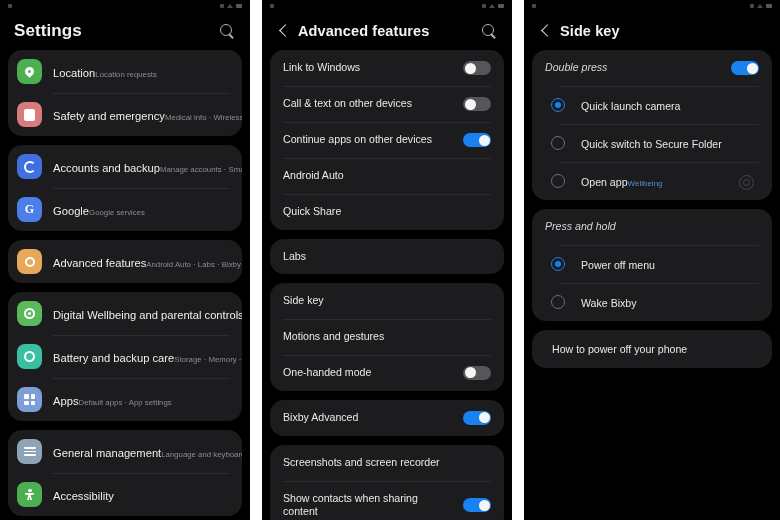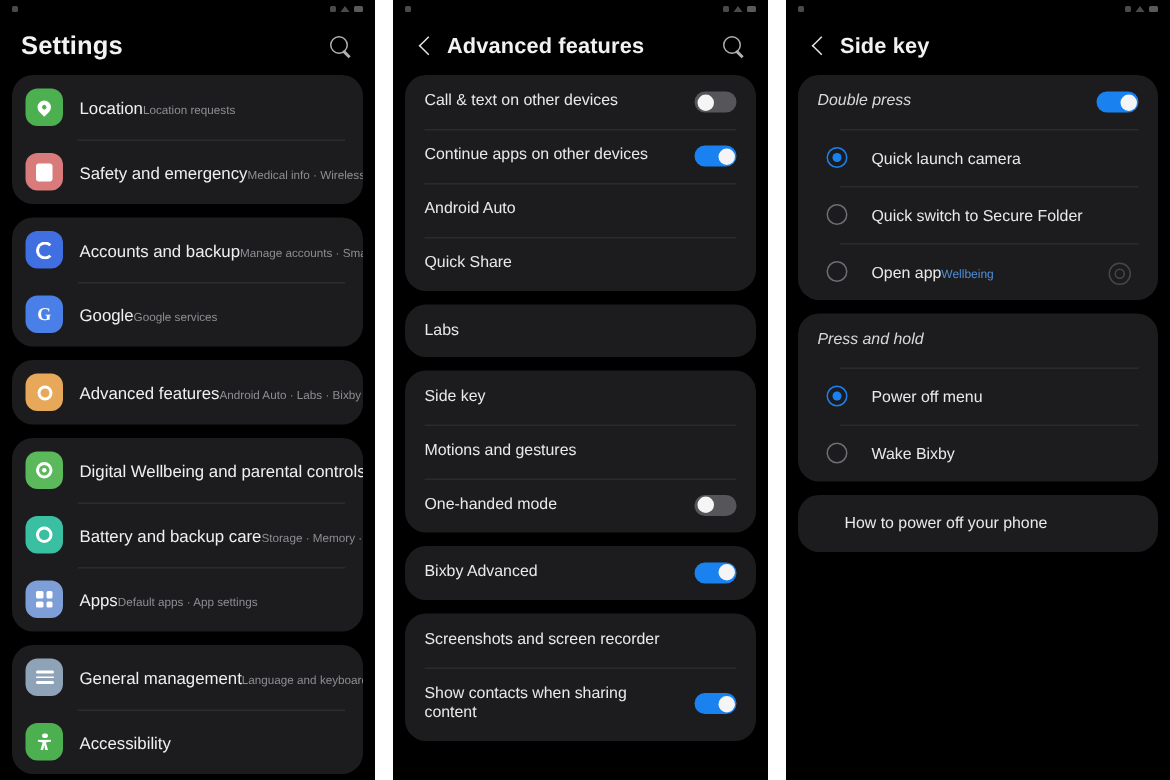--- a/index.html
+++ b/index.html
@@ -217,21 +217,21 @@
   }
   .gear::before{
     content:""; position:absolute; left:1px; top:1px; width:13px;height:13px;
     border:1.6px solid #6b6b70; border-radius:50%;
   }
   .gear::after{
     content:""; position:absolute; left:5px; top:5px; width:5px;height:5px;
     border:1.4px solid #6b6b70; border-radius:50%;
   }
   .plain-card-row {
-    padding: 13px 31px;
+    padding: 13px 20px;
     font-size: 10.6px;
     color: #e9e9ea;
   }
 </style>
 </head>
 <body>
 
 <div id="stage">
 
   <div class="phone p1">
@@ -350,20 +350,26 @@
 
     <div class="pheader">
       <div class="back"></div>
       <div class="ptitle">Advanced features</div>
       <div class="searchicon"></div>
     </div>
 
     <div class="pbody" id="advanced-body">
         <div class="card">
           <div class="trow">
+            <span class="label">Link to Windows</span>
+            <span class="toggle ">
+              <span class="knob"></span>
+            </span>
+          </div>
+          <div class="trow">
             <span class="label">Call &amp; text on other devices</span>
             <span class="toggle ">
               <span class="knob"></span>
             </span>
           </div>
           <div class="trow">
             <span class="label">Continue apps on other devices</span>
             <span class="toggle on">
               <span class="knob"></span>
             </span>

